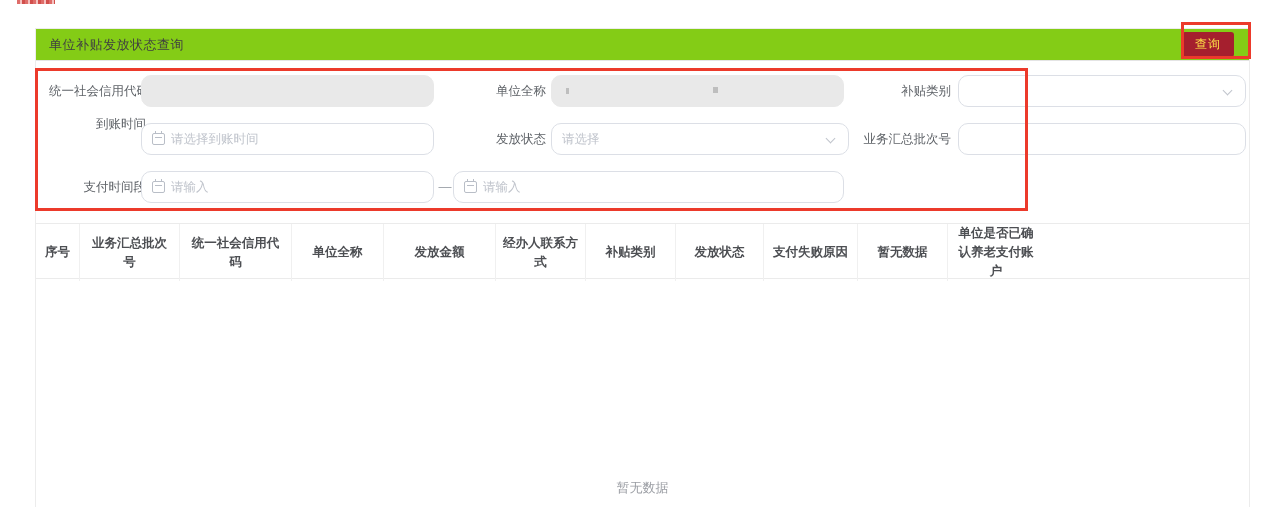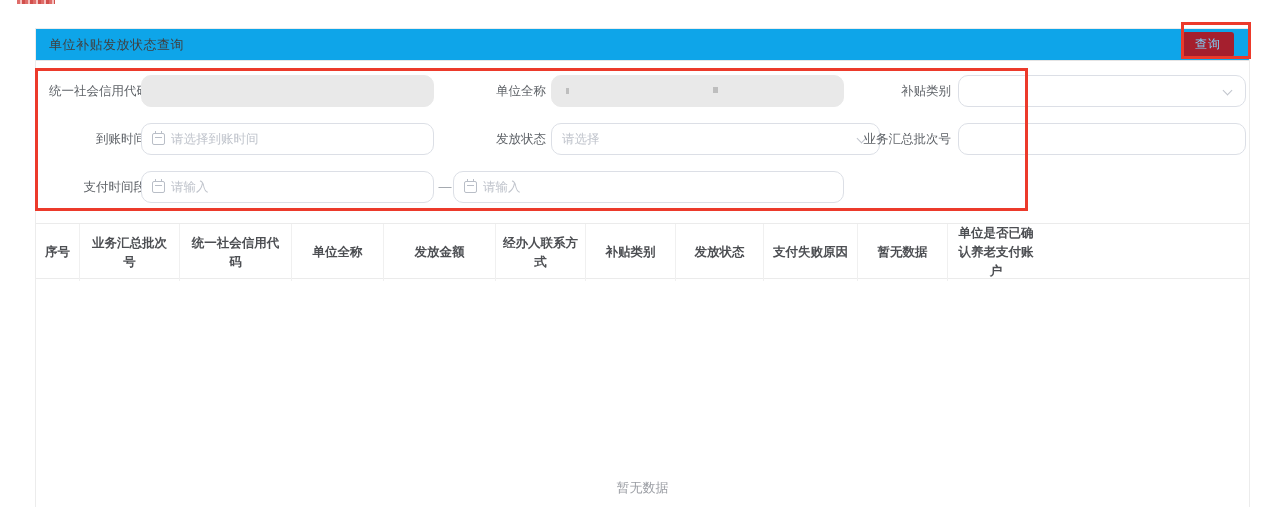--- a/index.html
+++ b/index.html
@@ -9,26 +9,26 @@
   
   .red-fragment { position:absolute; left:17px; top:0; width:38px; height:4px;
     background:repeating-linear-gradient(90deg,#d9534f 0 3px,#f3b6b4 3px 5px,#c9302c 5px 8px);
     opacity:.85; }
 
   .panel { position:absolute; left:35px; top:28px; width:1215px; height:479px;
            border-left:1px solid #ececec; border-right:1px solid #ececec; border-top:1px solid #ececec;
            background:#fff; }
 
   .panel-header { position:absolute; left:0; top:0; width:100%; height:32px;
-                  background:#0ea5e9; border-bottom:1px solid #e4e4e4;
+                  background:#84cc16; border-bottom:1px solid #e4e4e4;
                   display:flex; align-items:center; padding-left:13px; }
   .panel-title { font-size:13px; color:#404040; letter-spacing:.5px; }
 
   .query-btn { position:absolute; right:15px; top:3px; height:25px; padding:0 13px;
-               background:#a51f2e; color:#7dd3fc; font-size:12px; border:none; border-radius:3px;
+               background:#a51f2e; color:#fde047; font-size:12px; border:none; border-radius:3px;
                display:flex; align-items:center; cursor:pointer; letter-spacing:1px; }
 
   .annot { position:absolute; border:3px solid #ec3a2b; background:transparent; pointer-events:none; }
   .annot-btn  { left:1181px; top:22px; width:70px; height:37px; }
   .annot-form { left:35px;  top:68px; width:993px; height:143px; }
 
   
   .form-label { position:absolute; height:32px; line-height:32px; font-size:12.5px; color:#5f6368;
                 text-align:right; white-space:nowrap; }
   .form-label.clip { text-align:left; overflow:hidden; }
@@ -96,28 +96,28 @@
     <span class="speck speck-b"></span>
     <input disabled="" value="" style="">
   </div>
 
   <div class="form-label" style="left:815px; top:46px; width:100px;">补贴类别</div>
   <div class="box" style="left:922px; top:46px; width:288px;">
     <span class="placeholder-text"></span>
     <i class="chev"></i>
   </div>
 
-  <div class="form-label" style="left:10px; top:94px; width:100px;">到账时间</div>
+  <div class="form-label" style="left:10px; top:79px; width:100px;">到账时间</div>
   <div class="box" style="left:105px; top:94px; width:293px;">
     <i class="cal-icon"></i>
     <input placeholder="请选择到账时间" style="">
   </div>
 
   <div class="form-label" style="left:410px; top:94px; width:100px;">发放状态</div>
-  <div class="box" style="left:515px; top:94px; width:329px;">
+  <div class="box" style="left:515px; top:94px; width:298px;">
     <span class="placeholder-text">请选择</span>
     <i class="chev"></i>
   </div>
 
   <div class="form-label" style="left:815px; top:94px; width:100px;">业务汇总批次号</div>
   <div class="box" style="left:922px; top:94px; width:288px;">
     <input value="" style="">
   </div>
 
   <div class="form-label" style="left:10px; top:142px; width:100px;">支付时间段</div>

